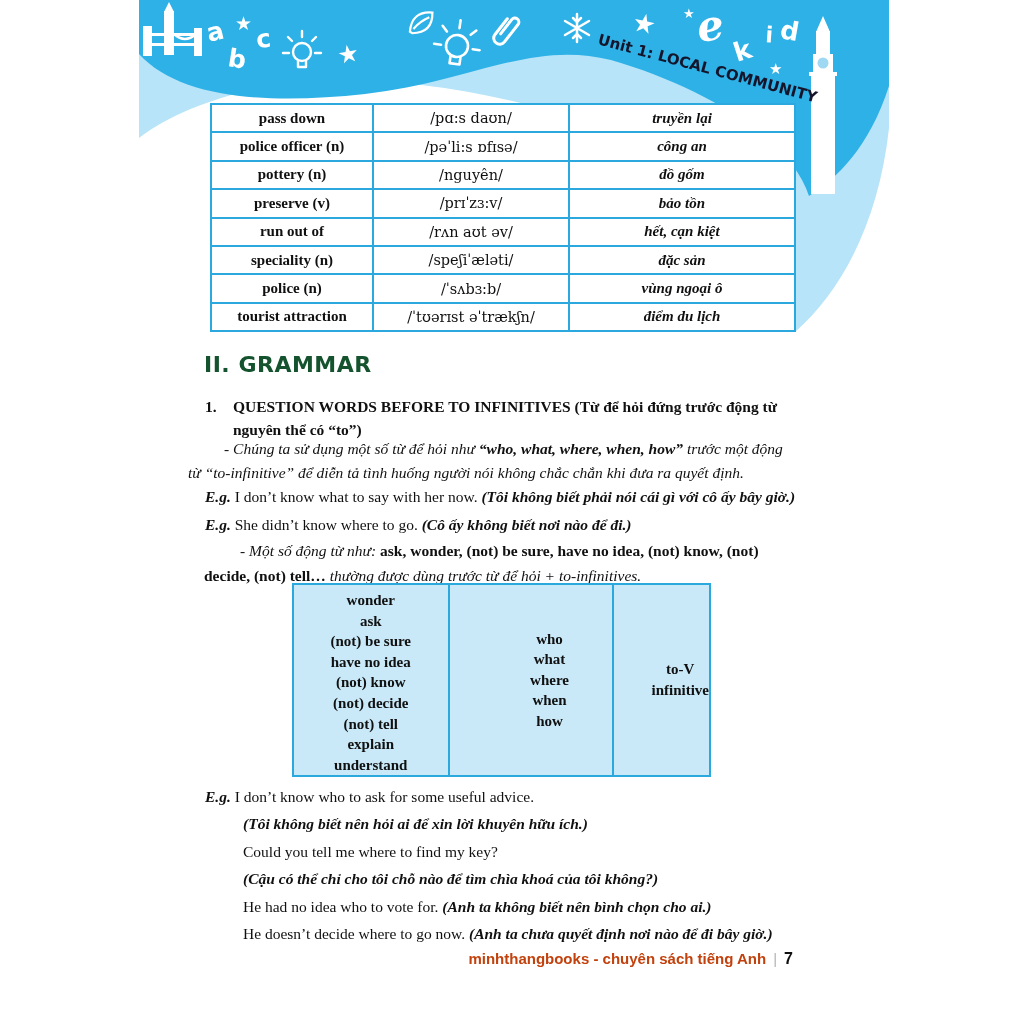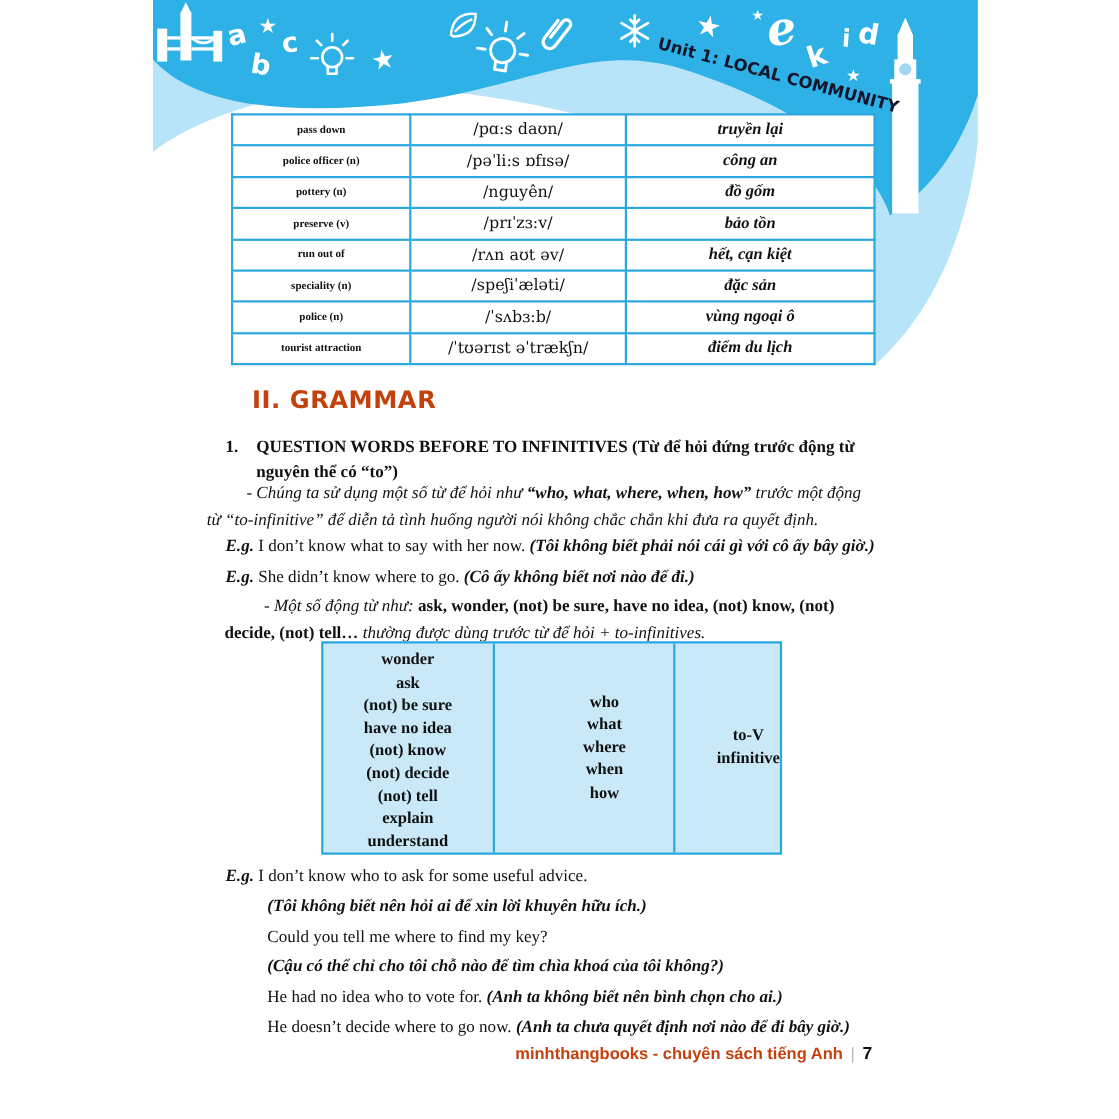--- a/index.html
+++ b/index.html
@@ -5,27 +5,27 @@
   html,body{margin:0;padding:0;background:#fff;}
   .canvas{position:relative;width:1017px;height:1017px;background:#ffffff;overflow:hidden;
           font-family:"Liberation Serif","DejaVu Serif",serif;color:#101010;}
 
   
   .header-svg{position:absolute;left:139px;top:0;}
 
   
   .vocab-table{position:absolute;left:210px;top:103px;border-collapse:collapse;}
   .vocab-table td{border:2px solid #2ba9df;height:26.4px;text-align:center;vertical-align:middle;padding:0 6px;background:#fff;}
-  .c-word{width:148px;font-weight:bold;font-size:10px;}
+  .c-word{width:148px;font-weight:bold;font-size:15px;}
   .c-ipa{width:182px;font-family:"DejaVu Serif",serif;font-size:14.5px;}
   .c-mean{width:212px;font-weight:bold;font-style:italic;font-size:15px;}
 
   
   .gheading{position:absolute;left:204px;top:352px;font-family:"DejaVu Sans",sans-serif;
-            font-weight:bold;font-size:22px;color:#c2410c;letter-spacing:.5px;margin-left:25px;}
+            font-weight:bold;font-size:22px;color:#14532d;letter-spacing:.5px;}
   .point{position:absolute;left:205px;top:396px;width:596px;display:flex;
          font-weight:bold;font-size:15.5px;line-height:22.5px;}
   .point .num{width:28px;flex:none;}
   .note1{position:absolute;left:188px;top:437px;width:600px;font-style:italic;
          font-size:15.5px;line-height:24px;text-indent:36px;}
   .itb{font-weight:bold;}
   .egline{position:absolute;left:205px;width:602px;font-size:15.5px;}
   .egline1{top:488px;} .egline2{top:516px;}
   .eglabel{font-weight:bold;font-style:italic;}
   .vi{font-style:italic;font-weight:bold;}

